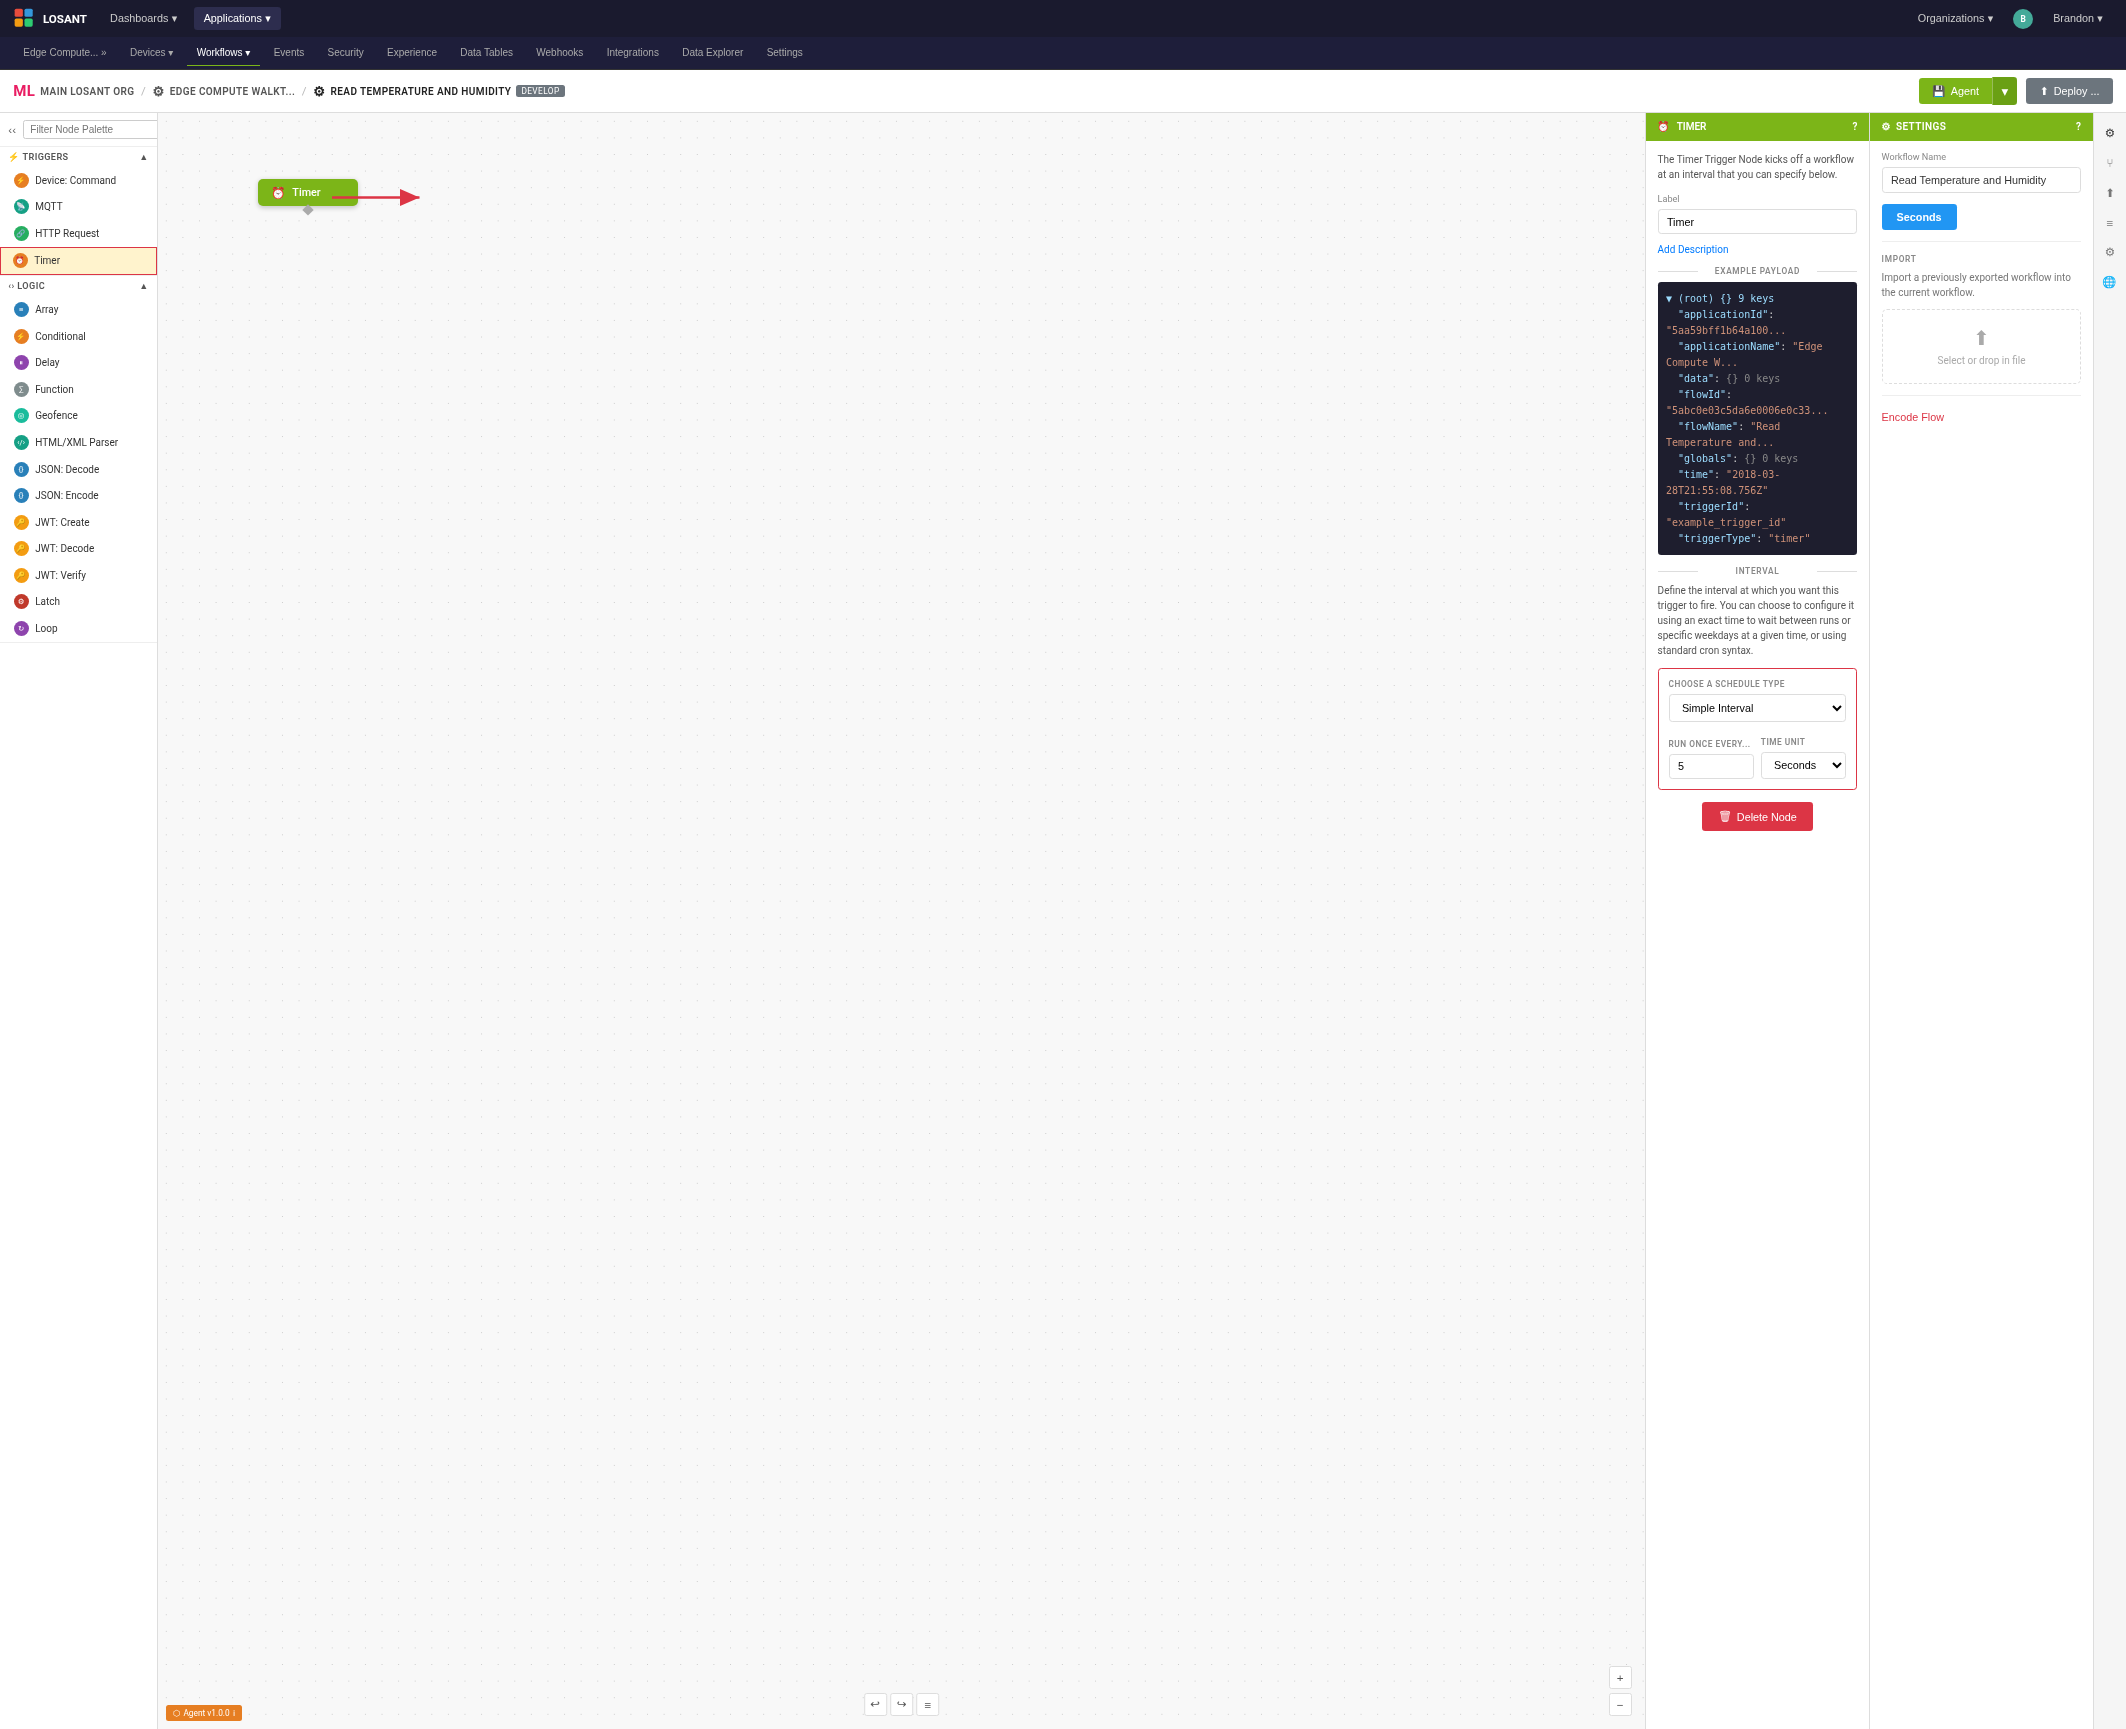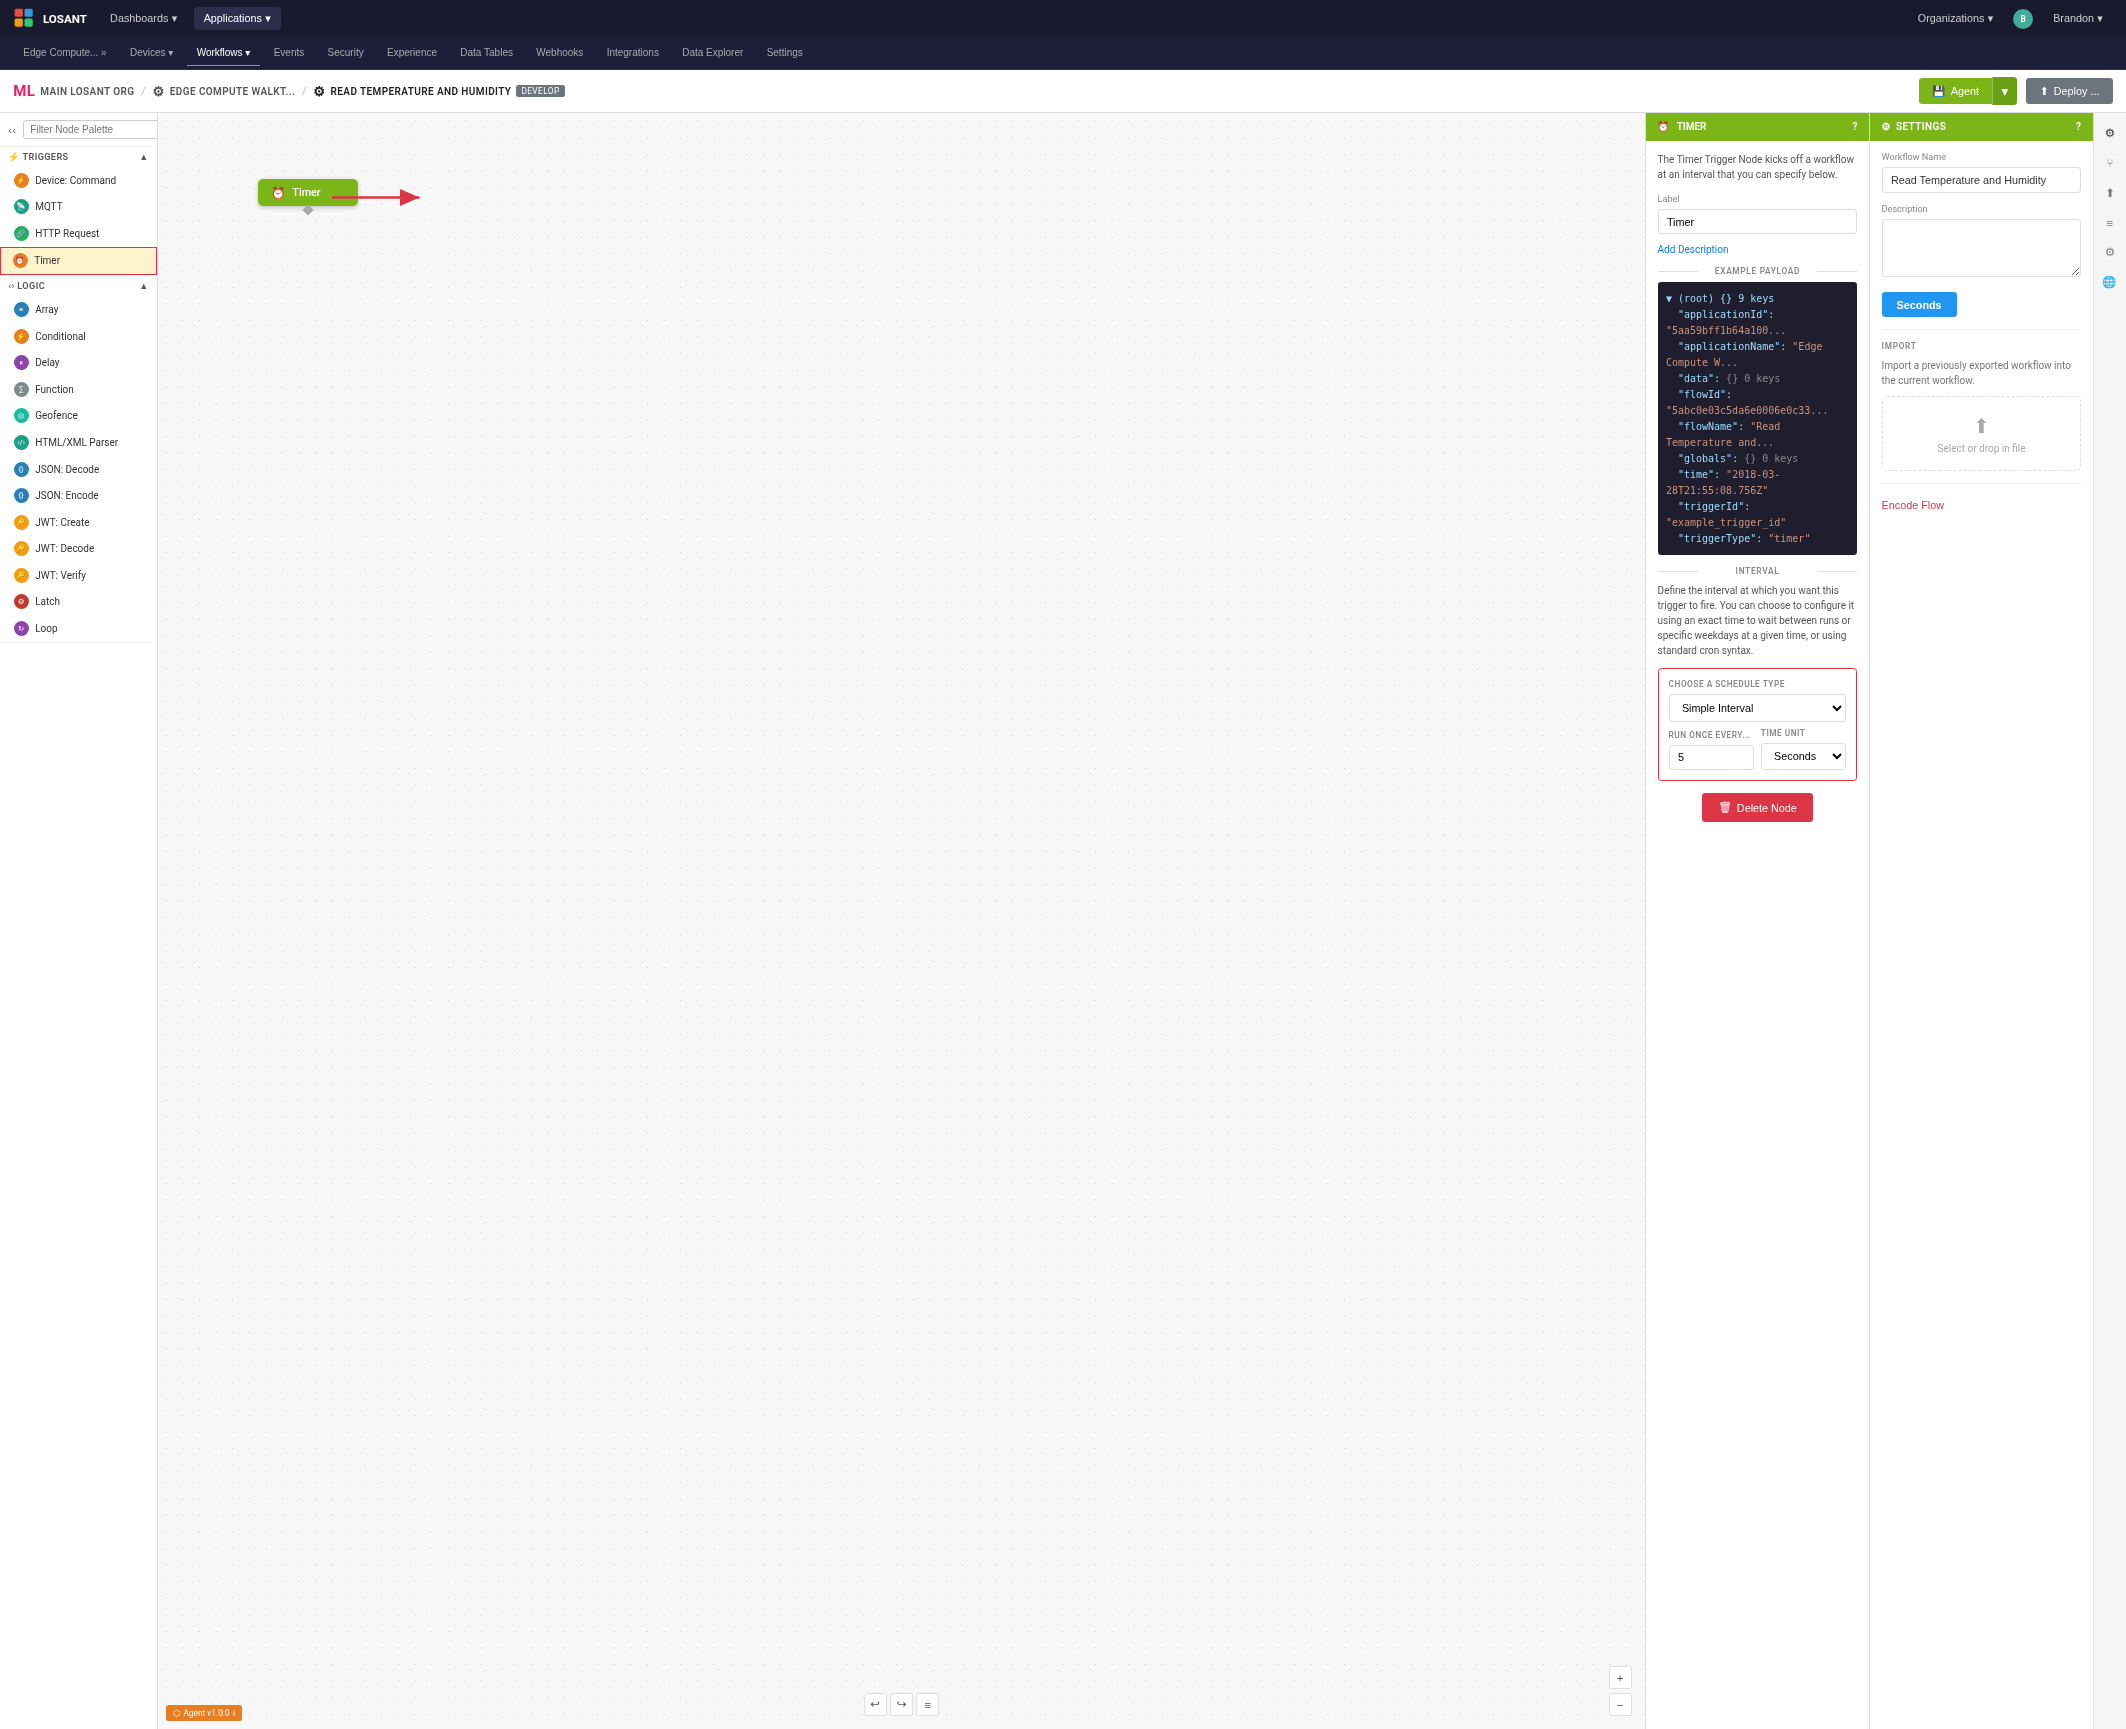--- a/index.html
+++ b/index.html
@@ -506,21 +506,21 @@
       letter-spacing: 0.5px;
       margin-bottom: 5px;
     }
     .schedule-select {
       width: 100%;
       border: 0.8px solid #ddd;
       border-radius: 3.3px;
       padding: 5.8px 8.3px;
       font-size: 10.8px;
       outline: none;
-      margin-bottom: 6px;
+      margin-bottom: 15px;
       background: white;
     }
     .run-once-row { display: flex; gap: 6.6px; align-items: flex-end; }
     .run-once-col { flex: 1; }
     .run-once-input {
       width: 100%;
       border: 0.8px solid #ddd;
       border-radius: 3.3px;
       padding: 5.8px 8.3px;
       font-size: 10.8px;
@@ -833,24 +833,20 @@
         <span>⚙</span>
         <span>SETTINGS</span>
       </div>
       <span style="cursor:pointer;">?</span>
     </div>
     <div class="right-panel-body">
       <div class="rp-section">
         <div class="rp-label">Workflow Name</div>
         <input class="rp-input" type="text" value="Read Temperature and Humidity" style="">
       </div>
-      <div class="rp-section">
-        <div class="rp-label">Description</div>
-        <textarea class="rp-textarea" style=""></textarea>
-      </div>
       <button class="btn-update">Seconds</button>
 
       <hr class="rp-divider">
 
       <div class="rp-section-title">IMPORT</div>
       <p class="rp-desc">Import a previously exported workflow into the current workflow.</p>
       <div class="import-drop-area">
         <div class="import-drop-icon">⬆</div>
         <div class="import-drop-text">Select or drop in file</div>
       </div>

